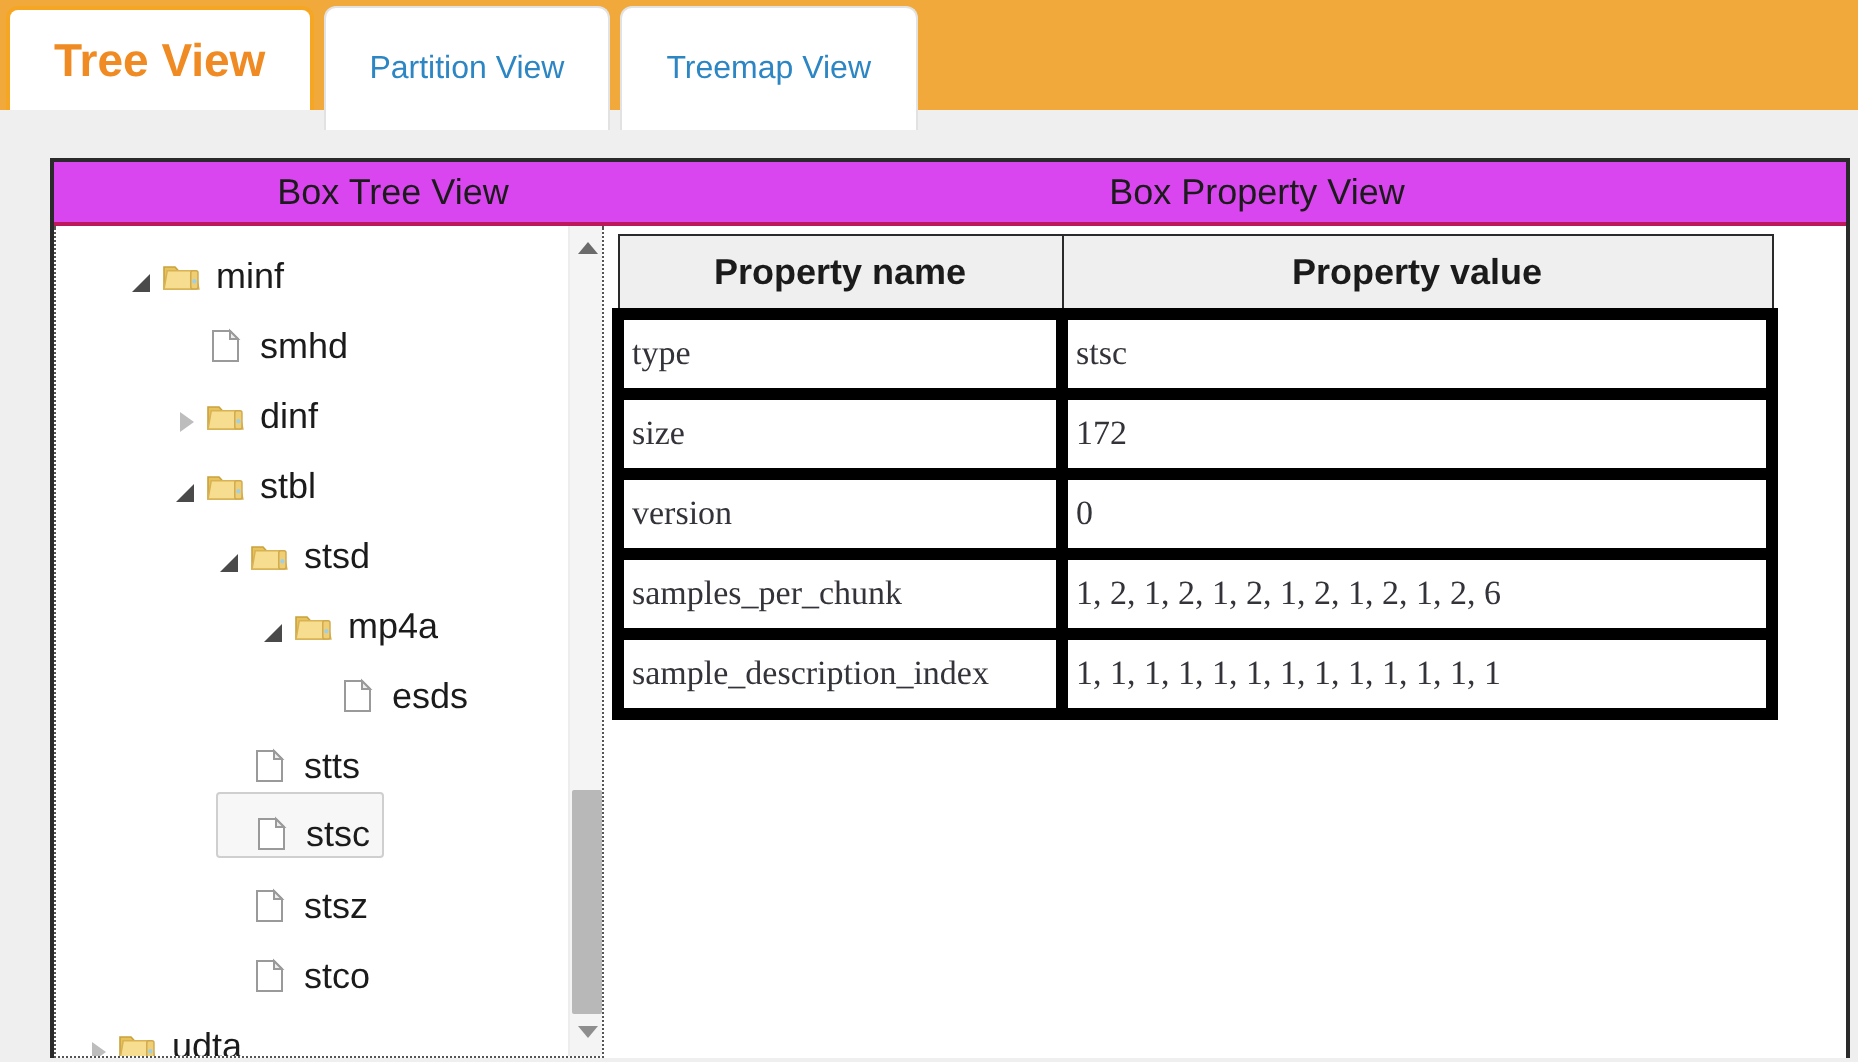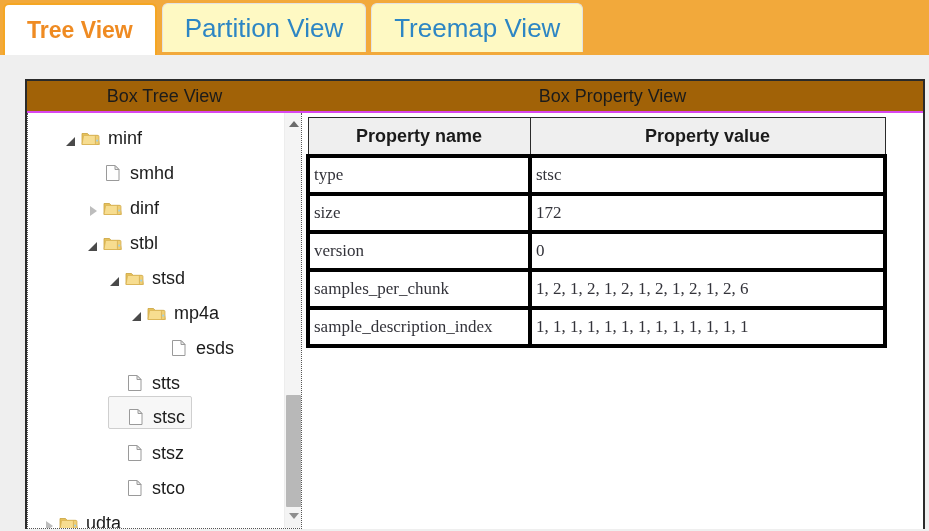--- a/index.html
+++ b/index.html
@@ -27,30 +27,30 @@
   .tabstrip {
     position: absolute;
     left: 0; top: 3px;
     height: 52px;
     display: flex;
     align-items: flex-start;
     gap: 5px;
     padding-left: 3px;
   }
   .tab {
-    height: 49px;
+    height: 62px;
     box-sizing: border-box;
     display: flex;
     align-items: center;
     justify-content: center;
     padding: 0 22px;
-    font-size: 26px;
+    font-size: 16px;
     border-top-left-radius: 6px;
     border-top-right-radius: 6px;
-    background: #fef9c3;
+    background: #ffffff;
     color: #2d86c4;
     border: 1px solid #e2e2e2;
     border-bottom: none;
     cursor: pointer;
     white-space: nowrap;
   }
   .tab.active {
     background: #ffffff;
     color: #ef8b22;
     font-weight: bold;
@@ -69,22 +69,23 @@
     height: 450px;
     border: 2px solid #2a2a2a;
     border-bottom: none;
     box-sizing: border-box;
     background: #ffffff;
   }
 
   .panel-headers {
     display: flex;
     height: 30px;
-    background: #a16207;
-    border-bottom: 2px solid #d946ef;
+    background: #d946ef;
+    border-bottom: 2px solid #be185d;
+    padding-left: 32px;
   }
   .panel-header {
     display: flex;
     align-items: center;
     justify-content: center;
     font-size: 18px;
     color: #1b1b1b;
     box-sizing: border-box;
   }
   .panel-header.left  { width: 275px; }
@@ -221,21 +222,21 @@
     background: #efefef;
     font-size: 18px;
     font-weight: bold;
     color: #1b1b1b;
     height: 34px;
     border: 1px solid #2a2a2a;
     font-family: "Liberation Sans", sans-serif;
   }
   table.props td {
     height: 34px;
-    border: 4px solid #000000;
+    border: 6px solid #000000;
     font-family: "Liberation Serif", serif;
     font-size: 17px;
     color: #33333a;
     padding: 0 4px;
     white-space: nowrap;
     overflow: hidden;
   }
   table.props col.c1 { width: 222px; }
   table.props col.c2 { width: 355px; }
 </style>

